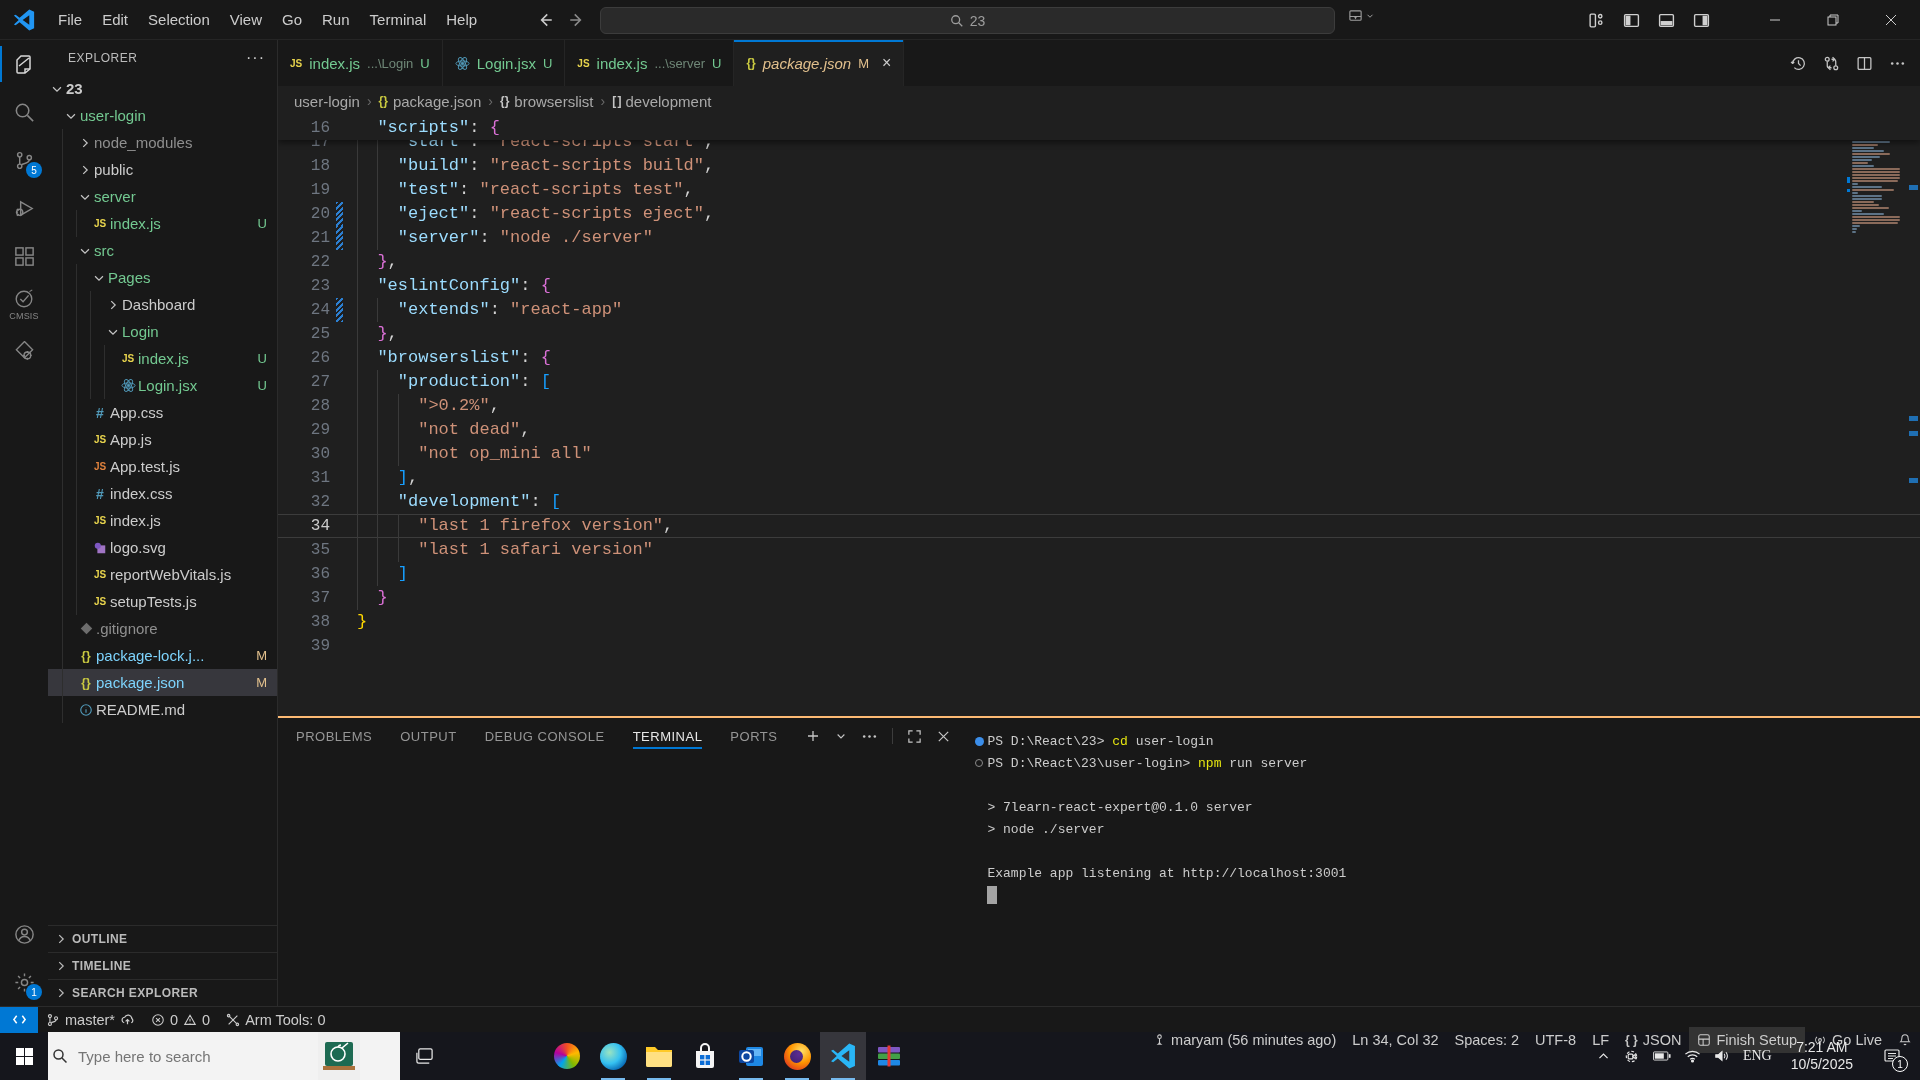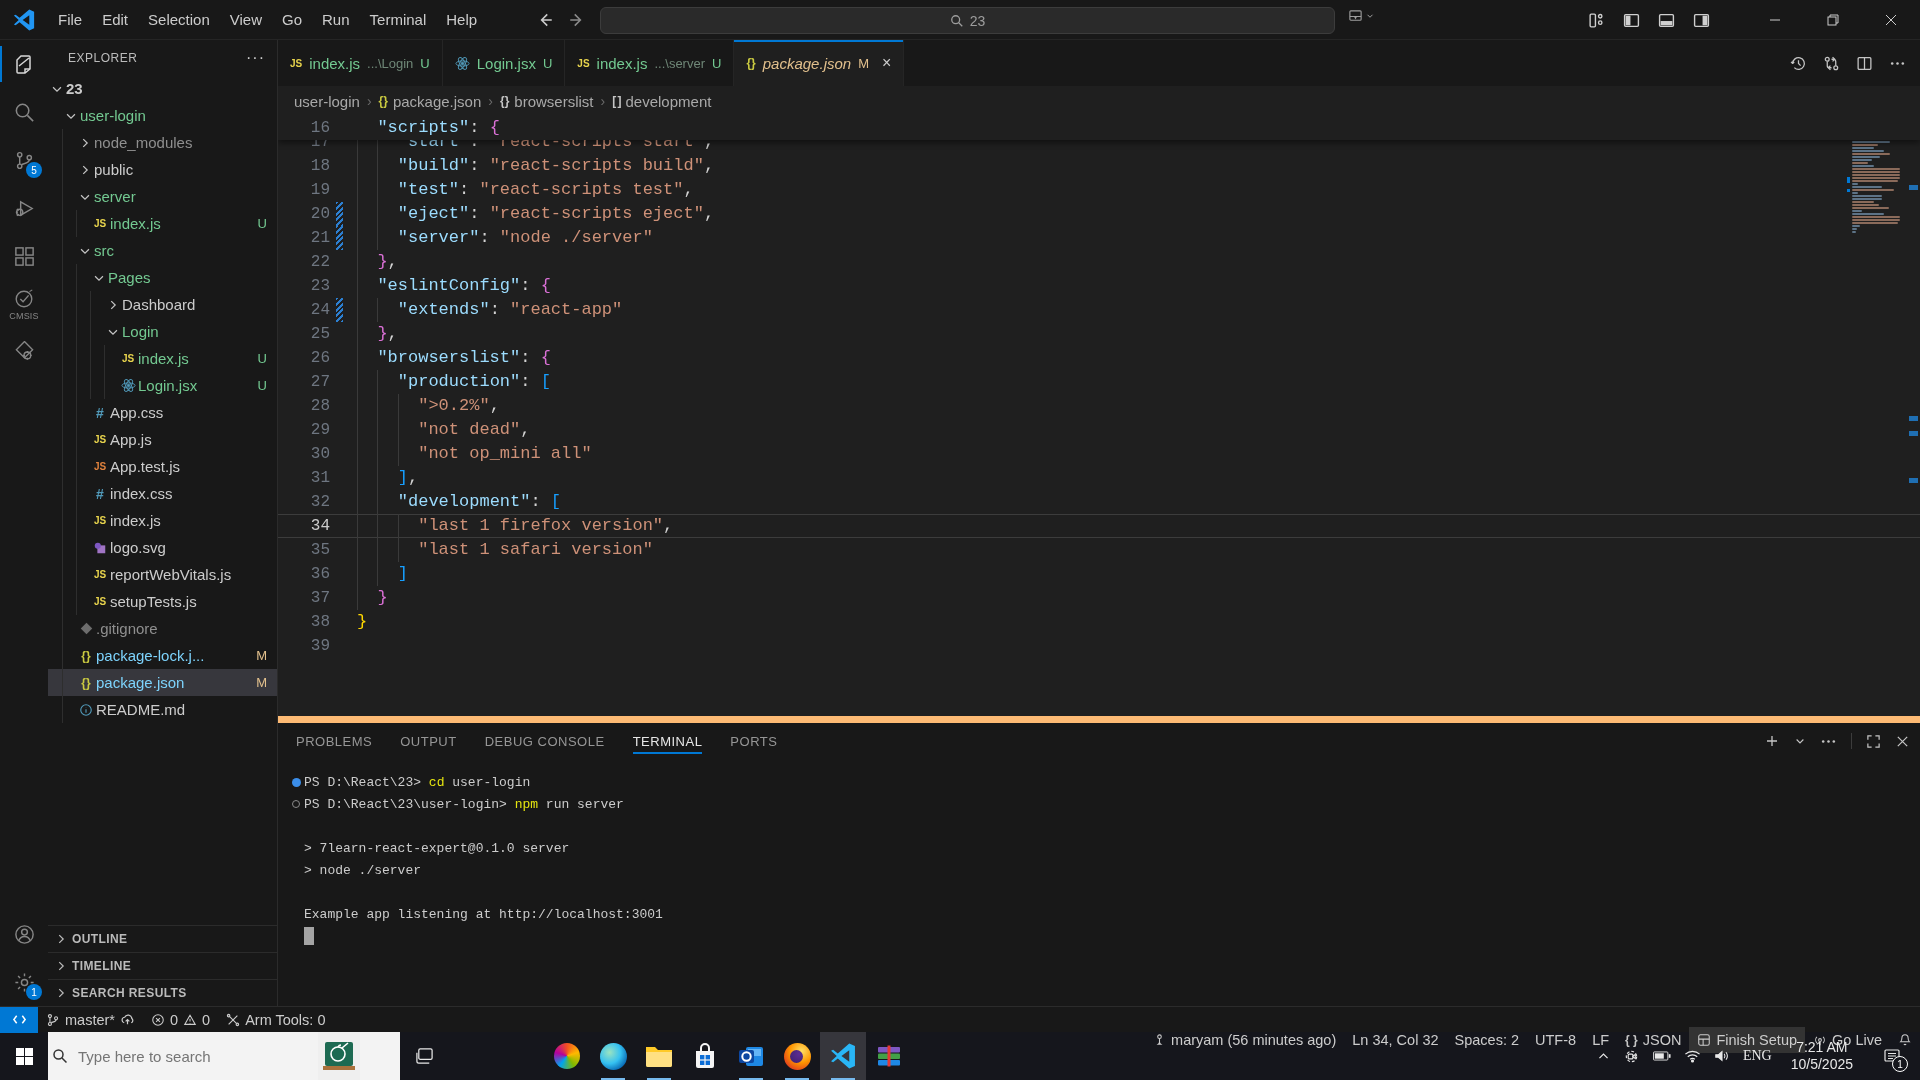--- a/index.html
+++ b/index.html
@@ -90,21 +90,21 @@
   .tk-k{color:#9cdcfe}.tk-s{color:#ce9178}.tk-p{color:#d4d4d4}.tk-b1{color:#ffd700}.tk-b2{color:#da70d6}.tk-b3{color:#179fff}
   .tk-w{color:#cccccc}.tk-y{color:#e5e510}
 
   .minimap { position:absolute; top:4px; right:16px; width:52px; z-index:2; }
   .mm-row { position:relative; height:2px; margin-bottom:1px; border-radius:1px; }
   .mm-chg { position:absolute; left:-5px; width:3px; height:3px; background:#0078d4; }
   .ruler { position:absolute; top:0; right:0; bottom:0; width:14px; }
   .ruler-mark { position:absolute; right:2px; width:9px; height:5px; background:#1f6fb3; }
 
   
-  .panel { height:290px; flex:none; border-top:7px solid #fdba74; background:#181818; display:flex; flex-direction:column; }
+  .panel { height:290px; flex:none; border-top:2px solid #fdba74; background:#181818; display:flex; flex-direction:row; }
   .panel-header { height:36px; display:flex; align-items:center; padding:0 10px 0 18px; flex:none; }
   .ptab { font-size:13px; letter-spacing:.5px; color:#969696; margin-right:28px; height:36px; display:flex; align-items:center; position:relative; }
   .ptab.active { color:#e7e7e7; }
   .ptab.active::after { content:""; position:absolute; left:0; right:0; bottom:5px; height:2px; background:#0078d4; }
   .panel-actions { margin-left:auto; display:flex; align-items:center; gap:14px; color:#c5c5c5; }
   .pa-sep { width:1px; height:16px; background:#3c3c3c; }
   .panel-body { flex:1; display:flex; min-height:0; }
   .term { flex:1; padding:12px 0 0 10px; font-family:Liberation Mono, monospace; font-size:13px; }
   .term-row { height:22px; display:flex; align-items:center; white-space:pre; }
   .t-deco { width:16px; flex:none; display:flex; justify-content:center; }
@@ -598,21 +598,21 @@
             </svg>
           </span>
           <span>TIMELINE</span>
         </div>
         <div class="sb-section">
           <span class="icn">
             <svg width="14" height="14" viewBox="0 0 16 16" fill="none" stroke="currentColor" stroke-width="1.4">
               <path d="M6 3.5 10.5 8 6 12.5"></path>
             </svg>
           </span>
-          <span>SEARCH RESULTS</span>
+          <span>SEARCH EXPLORER</span>
         </div>
       </div>
   </div>
 
   <div class="editor-col">
     <div class="tabbar">
         <div class="tab">
           <span class="icn">
             <b class="ic-js">JS</b>
           </span>

